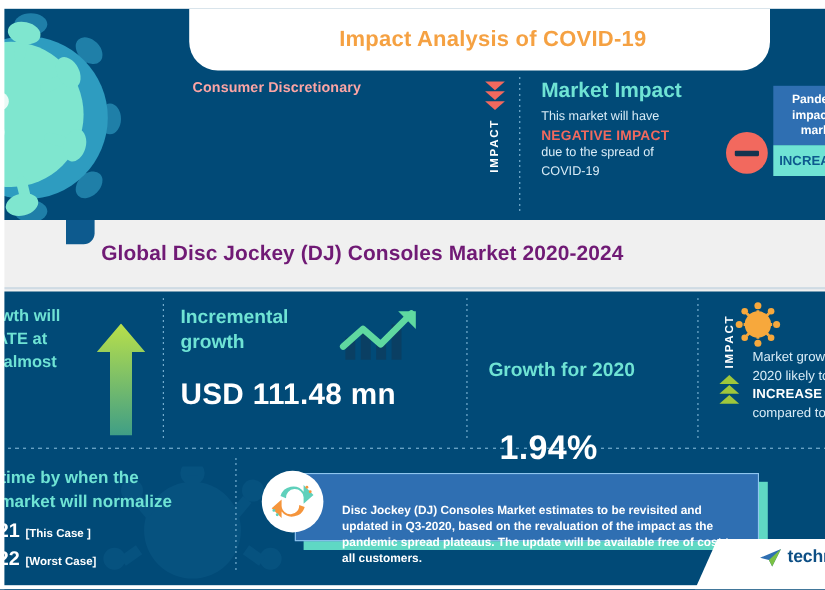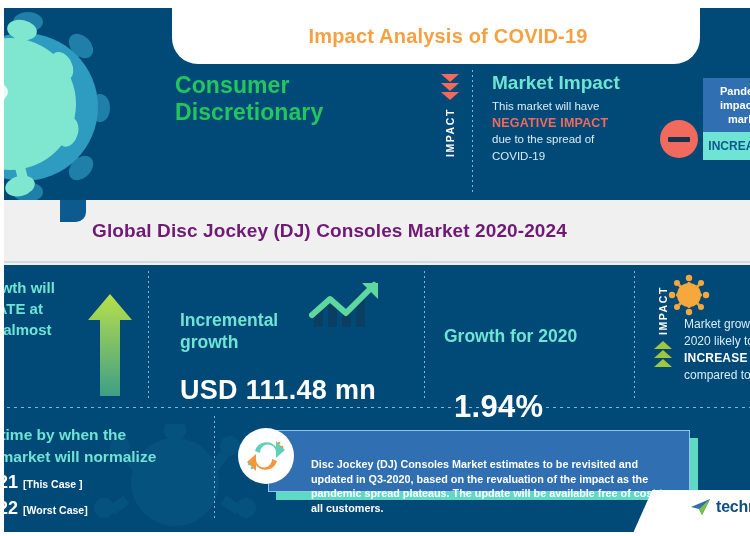--- a/index.html
+++ b/index.html
@@ -30,21 +30,21 @@
     display:flex; align-items:center; justify-content:center; z-index:30;padding-left:24px;
   }
   .title-pill-text {
     color:#f5a142; font-size:20px; font-weight:bold; letter-spacing:.2px;
   }
 
   
   .top-panel { position:absolute; left:0; top:64px; width:750px; height:136px; z-index:10; }
 
   .cd-block { position:absolute; left:175px; top:8px; width:255px; }
-  .cd-title { color:#22c55e; font-size:23px; font-weight:bold; letter-spacing:.1px; }
+  .cd-title { color:#fca5a5; font-size:13px; font-weight:bold; letter-spacing:.1px; }
   .cd-body { color:#d9ecf7; font-size:11.5px; line-height:16.5px; margin-top:4px; }
 
   .impact-col-left { position:absolute; left:432px; top:6px; width:36px; height:122px; }
   .impact-chevrons { display:flex; flex-direction:column; align-items:center; gap:1px; margin-top:4px; }
   .chev-down { width:0;height:0;border-left:9px solid transparent;border-right:9px solid transparent;border-top:8px solid #f2695e; }
   .chev-up { width:0;height:0;border-left:9px solid transparent;border-right:9px solid transparent;border-bottom:8px solid #9fc73b; }
   .vert-impact {
     writing-mode:vertical-rl; transform:rotate(180deg);
     color:#ffffff; font-size:10.5px; font-weight:bold; letter-spacing:1.6px;
     margin:8px auto 0; text-align:center;
@@ -267,21 +267,21 @@
           <stop offset="0%" stop-color="#b9e04a"></stop>
               <stop offset="100%" stop-color="#3f9e86"></stop>
         </linearGradient>
           </defs>
         <path d="M22 0 L44 26 L32 26 L32 102 L12 102 L12 26 L0 26 Z" fill="url(#ga)"></path>
       </svg>
     </div>
 
     <div class="dotline-v" style="left:148px;top:6px;bottom:10px;"></div>
 
-    <div class="st-col" style="left:180px;width:220px;margin-top:32px;">
+    <div class="st-col" style="left:164px;width:220px;">
       <div style="position:absolute;left:0;top:12px;">
         <div class="st-label">Incremental</div>
         <div class="st-label">growth</div>
       </div>
       <div class="st-value" style="position:absolute;left:0;top:78px;">USD 111.48 mn</div>
     </div>
 
     <div class="dotline-v" style="left:424px;top:6px;bottom:10px;"></div>
 
     <div class="st-col" style="left:444px;width:190px;margin-top:48px;">

